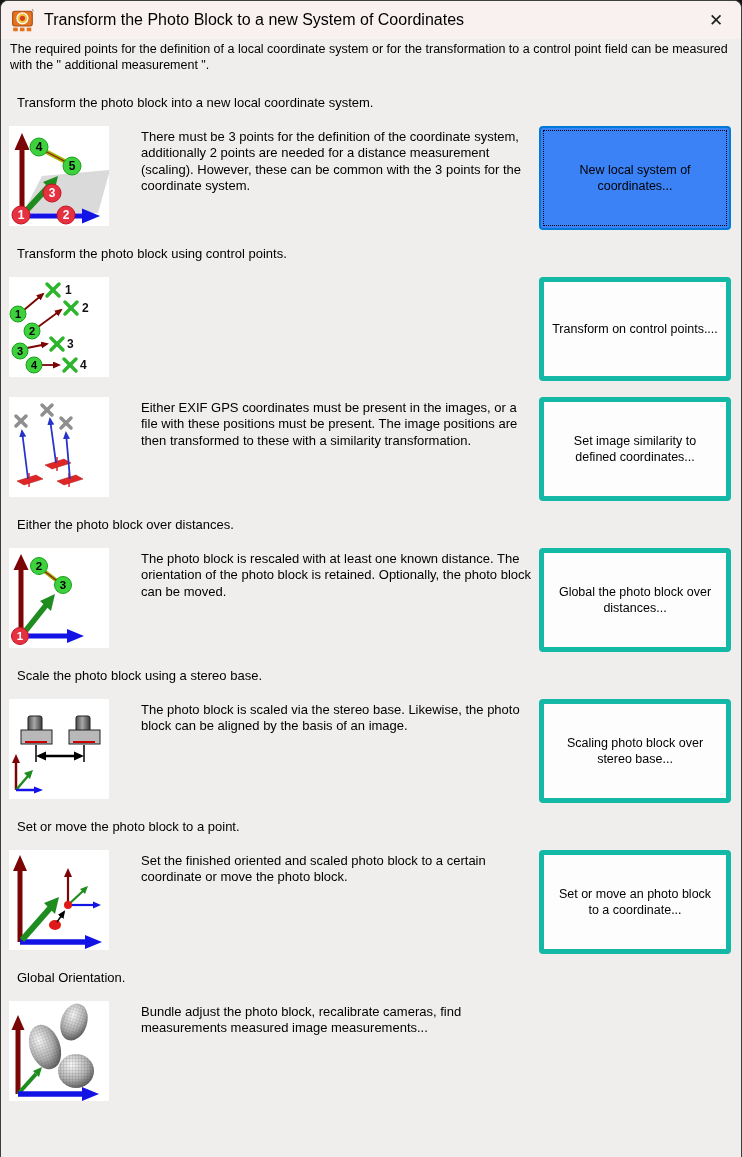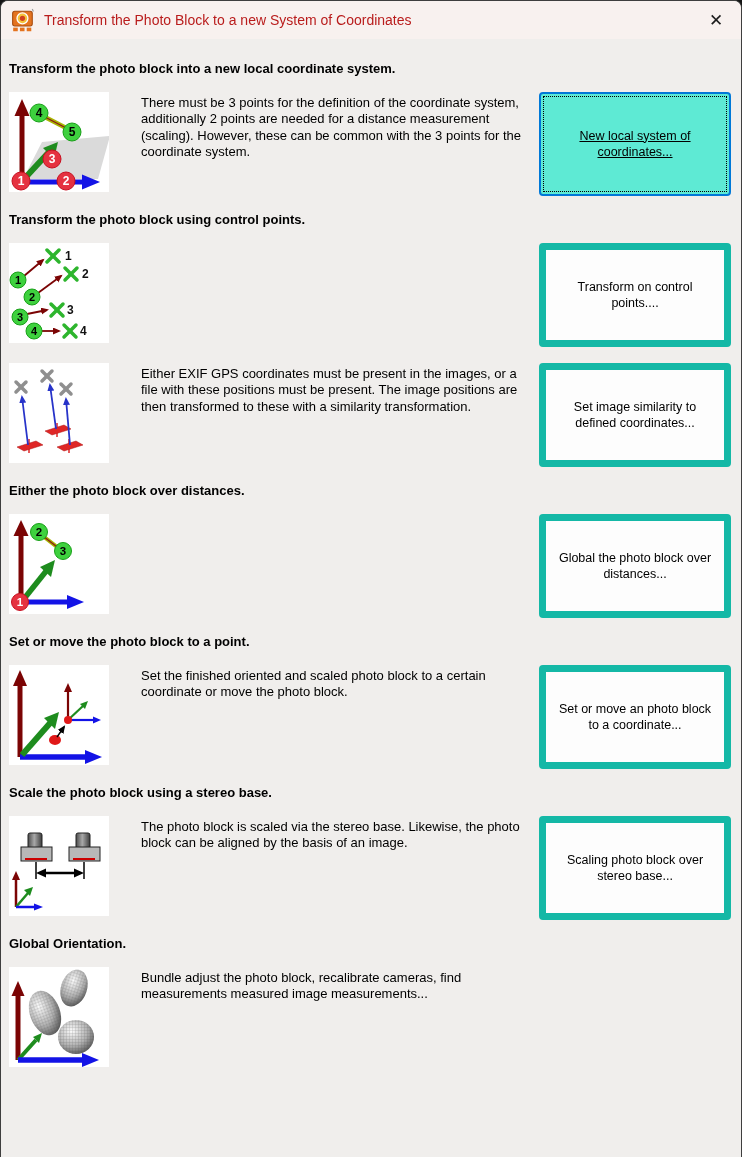--- a/index.html
+++ b/index.html
@@ -18,50 +18,49 @@
     position:relative;
   }
   .titlebar {
     height:38px;
     display:flex; align-items:center;
     padding:0 6px 0 10px;
     background:#f8f1ef;
   }
   .app-icon { flex:none; width:24px; height:24px; }
   .app-icon svg { display:block; }
-  .window-title { margin-left:9px; font-size:14px; color:#b91c1c; white-space:nowrap; }
+  .window-title { margin-left:9px; font-size:16px; color:#000000; white-space:nowrap; }
   .close-btn {
     margin-left:auto; width:38px; height:30px;
     display:flex; align-items:center; justify-content:center;
     font-size:17px; font-weight:300; color:#1c1c1c; cursor:default;
   }
   .content { padding:0 10px 0 8px; }
   .intro { font-size:12.5px; line-height:1.24; margin:3px 2px 0 1px; }
   .section { margin-top:16px; }
   .section:first-of-type { margin-top:22px; }
-  .section-heading { font-size:13px; font-weight:bold; margin:0; }
+  .section-heading { font-size:13px; font-weight:normal; margin:8px; }
   .row { display:flex; align-items:flex-start; margin-top:16px; }
   .icon-tile { width:100px; height:100px; background:#ffffff; flex:none; }
   .icon-tile svg { display:block; width:100px; height:100px; }
   .desc { margin-left:32px; width:392px; font-size:13px; line-height:1.26; padding-top:3px; }
   .btn {
     margin-left:auto; width:192px; height:104px;
     background:#fdfdfd;
-    border:7px solid #14b8a6; border-radius:4px;
+    border:5px solid #14b8a6; border-radius:4px;
     display:flex; align-items:center; justify-content:center;
     text-align:center; font-size:12.5px; line-height:1.3;
     padding:6px 8px; color:#000;
     font-family:"Liberation Sans", sans-serif;
   }
   .btn.focused {
     border:2px solid #0078d7;
     outline:1px dotted #000;
     outline-offset:-5px;
-    background:#5eead4;
-    text-decoration:underline;
+    background:#3b82f6;
   }
   svg text { font-family:"Liberation Sans", sans-serif; font-weight:bold; }
 </style>
 </head>
 <body>
 
 <svg width="0" height="0" style="position:absolute" aria-hidden="true">
   <defs>
     <marker id="ah-maroon" orient="auto" markerUnits="userSpaceOnUse" markerWidth="10" markerHeight="10" refX="6" refY="3.5">
       <path d="M0,0 L8,3.5 L0,7 z" fill="#7b0404"></path>
@@ -101,20 +100,21 @@
         <rect x="8.2" y="18" width="4.2" height="3.3" fill="#e4731f"></rect>
         <rect x="14.4" y="18" width="4.2" height="3.3" fill="#e4731f"></rect>
       </svg>
     </span>
     <span class="window-title">Transform the Photo Block to a new System of Coordinates</span>
     <span class="close-btn">✕</span>
   </div>
 
   <div class="content">
 
+    <p class="intro">The required points for the definition of a local coordinate system or for the transformation to a control point field can be measured with the " additional measurement ".</p>
 
     <div class="section">
       <div class="section-heading">Transform the photo block into a new local coordinate system.</div>
       <div class="row">
         <div class="icon-tile">
           <svg viewBox="0 0 100 100">
             <polygon points="33,50 101,44 89,87 14,87" fill="#dadada"></polygon>
             <line x1="13" y1="90" x2="13" y2="22" stroke="#7b0404" stroke-width="5"></line>
             <polygon points="13,7 5.5,24 20.5,24" fill="#7b0404"></polygon>
             <line x1="13" y1="90" x2="75" y2="90" stroke="#1313e6" stroke-width="5"></line>
@@ -219,48 +219,22 @@
             <line x1="30" y1="19" x2="52" y2="36" stroke="#a8b400" stroke-width="4"></line>
             <line x1="30" y1="19" x2="52" y2="36" stroke="#8b1a1a" stroke-width="1.2"></line>
             <circle cx="11" cy="88" r="8.5" fill="#e53240" stroke="#c81020" stroke-width="1"></circle>
             <circle cx="30" cy="18" r="8.5" fill="#3ed13e" stroke="#18a018" stroke-width="1"></circle>
             <circle cx="54" cy="37" r="8.5" fill="#3ed13e" stroke="#18a018" stroke-width="1"></circle>
             <text x="11" y="92" font-size="11.5" fill="#fff" text-anchor="middle">1</text>
             <text x="30" y="22" font-size="11.5" fill="#000" text-anchor="middle">2</text>
             <text x="54" y="41" font-size="11.5" fill="#000" text-anchor="middle">3</text>
           </svg>
         </div>
+        <div class="desc">The photo block is rescaled with at least one known distance. The orientation of the photo block is retained. Optionally, the photo block can be moved.</div>
         <button class="btn">Global the photo block over distances...</button>
-      </div>
-    </div>
-
-    <div class="section">
-      <div class="section-heading">Set or move the photo block to a point.</div>
-      <div class="row">
-        <div class="icon-tile">
-          <svg viewBox="0 0 100 100">
-            <line x1="11" y1="92" x2="11" y2="18" stroke="#7b0404" stroke-width="5"></line>
-            <polygon points="11,5 4,21 18,21" fill="#7b0404"></polygon>
-            <line x1="11" y1="92" x2="78" y2="92" stroke="#1313e6" stroke-width="5.5"></line>
-            <polygon points="93,92 76,85 76,99" fill="#1313e6"></polygon>
-            <line x1="13" y1="90" x2="42" y2="57" stroke="#1e8c1e" stroke-width="6"></line>
-            <polygon points="50,47 35,53 46,64" fill="#1e8c1e"></polygon>
-            <line x1="59" y1="55" x2="59" y2="26" stroke="#7b0404" stroke-width="2.2"></line>
-            <polygon points="59,18 55,27 63,27" fill="#7b0404"></polygon>
-            <line x1="59" y1="55" x2="85" y2="55" stroke="#1313e6" stroke-width="2.2"></line>
-            <polygon points="92,55 84,51.5 84,58.5" fill="#1313e6"></polygon>
-            <line x1="59" y1="55" x2="74" y2="41" stroke="#1e8c1e" stroke-width="2.2"></line>
-            <polygon points="79,36 71,39 76,44" fill="#1e8c1e"></polygon>
-            <circle cx="59" cy="55" r="4" fill="#e01818"></circle>
-            <ellipse cx="46" cy="75" rx="6" ry="5" fill="#e01818"></ellipse>
-            <line x1="48" y1="72" x2="55" y2="62" stroke="#000" stroke-width="1.4" marker-end="url(#ah-black)"></line>
-          </svg>
-        </div>
-        <div class="desc">Set the finished oriented and scaled photo block to a certain coordinate or move the photo block.</div>
-        <button class="btn">Set or move an photo block to a coordinate...</button>
       </div>
     </div>
 
     <div class="section">
       <div class="section-heading">Scale the photo block using a stereo base.</div>
       <div class="row">
         <div class="icon-tile">
           <svg viewBox="0 0 100 100">
             <rect x="19" y="17" width="14" height="16" rx="2" fill="url(#lensG)" stroke="#222" stroke-width="1"></rect>
             <rect x="12" y="31" width="31" height="14" fill="#b8b8b8" stroke="#222" stroke-width="1"></rect>
@@ -280,20 +254,47 @@
             <line x1="7" y1="91" x2="27" y2="91" stroke="#1313e6" stroke-width="2.5"></line>
             <polygon points="34,91 25,87.5 25,94.5" fill="#1313e6"></polygon>
           </svg>
         </div>
         <div class="desc">The photo block is scaled via the stereo base. Likewise, the photo block can be aligned by the basis of an image.</div>
         <button class="btn">Scaling photo block over stereo base...</button>
       </div>
     </div>
 
     <div class="section">
+      <div class="section-heading">Set or move the photo block to a point.</div>
+      <div class="row">
+        <div class="icon-tile">
+          <svg viewBox="0 0 100 100">
+            <line x1="11" y1="92" x2="11" y2="18" stroke="#7b0404" stroke-width="5"></line>
+            <polygon points="11,5 4,21 18,21" fill="#7b0404"></polygon>
+            <line x1="11" y1="92" x2="78" y2="92" stroke="#1313e6" stroke-width="5.5"></line>
+            <polygon points="93,92 76,85 76,99" fill="#1313e6"></polygon>
+            <line x1="13" y1="90" x2="42" y2="57" stroke="#1e8c1e" stroke-width="6"></line>
+            <polygon points="50,47 35,53 46,64" fill="#1e8c1e"></polygon>
+            <line x1="59" y1="55" x2="59" y2="26" stroke="#7b0404" stroke-width="2.2"></line>
+            <polygon points="59,18 55,27 63,27" fill="#7b0404"></polygon>
+            <line x1="59" y1="55" x2="85" y2="55" stroke="#1313e6" stroke-width="2.2"></line>
+            <polygon points="92,55 84,51.5 84,58.5" fill="#1313e6"></polygon>
+            <line x1="59" y1="55" x2="74" y2="41" stroke="#1e8c1e" stroke-width="2.2"></line>
+            <polygon points="79,36 71,39 76,44" fill="#1e8c1e"></polygon>
+            <circle cx="59" cy="55" r="4" fill="#e01818"></circle>
+            <ellipse cx="46" cy="75" rx="6" ry="5" fill="#e01818"></ellipse>
+            <line x1="48" y1="72" x2="55" y2="62" stroke="#000" stroke-width="1.4" marker-end="url(#ah-black)"></line>
+          </svg>
+        </div>
+        <div class="desc">Set the finished oriented and scaled photo block to a certain coordinate or move the photo block.</div>
+        <button class="btn">Set or move an photo block to a coordinate...</button>
+      </div>
+    </div>
+
+    <div class="section">
       <div class="section-heading">Global Orientation.</div>
       <div class="row">
         <div class="icon-tile">
           <svg viewBox="0 0 100 100">
             <g transform="rotate(-20 36 46)">
               <ellipse cx="36" cy="46" rx="15" ry="23" fill="url(#sphereG)"></ellipse>
               <ellipse cx="36" cy="46" rx="15" ry="23" fill="url(#mesh)" opacity="0.45"></ellipse>
             </g>
             <g transform="rotate(18 65 21)">
               <ellipse cx="65" cy="21" rx="13" ry="19" fill="url(#sphereG)"></ellipse>

